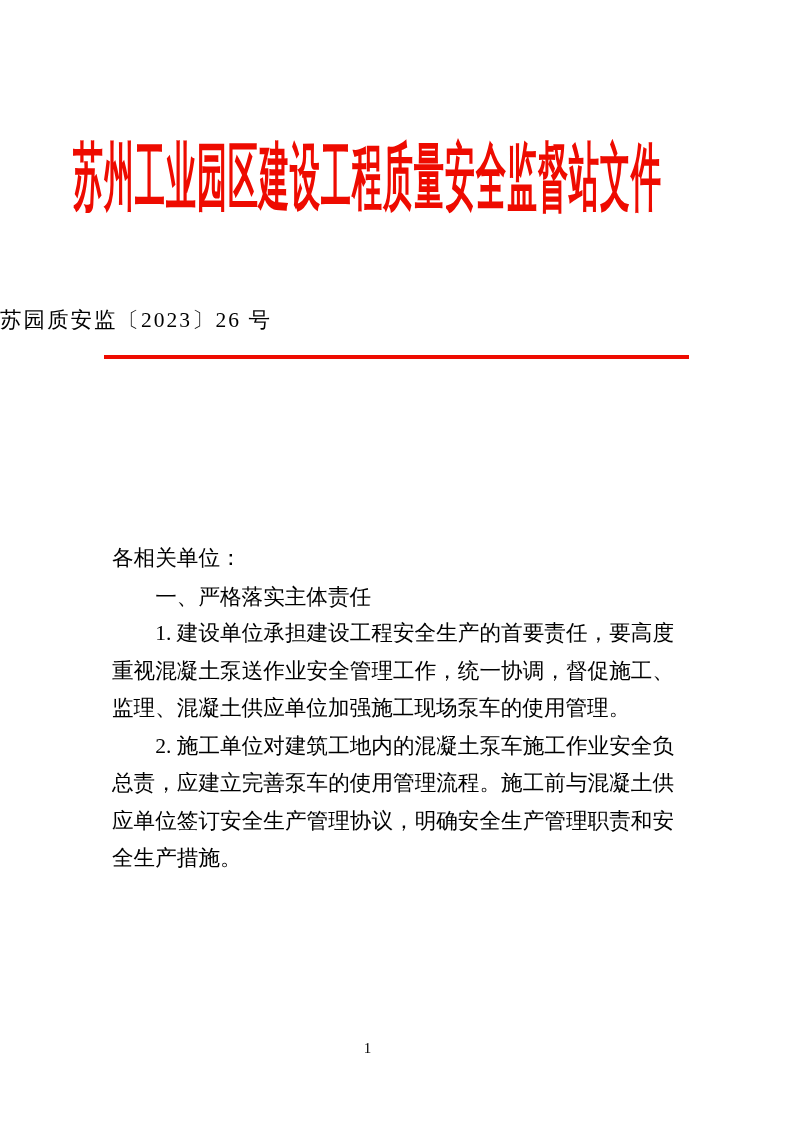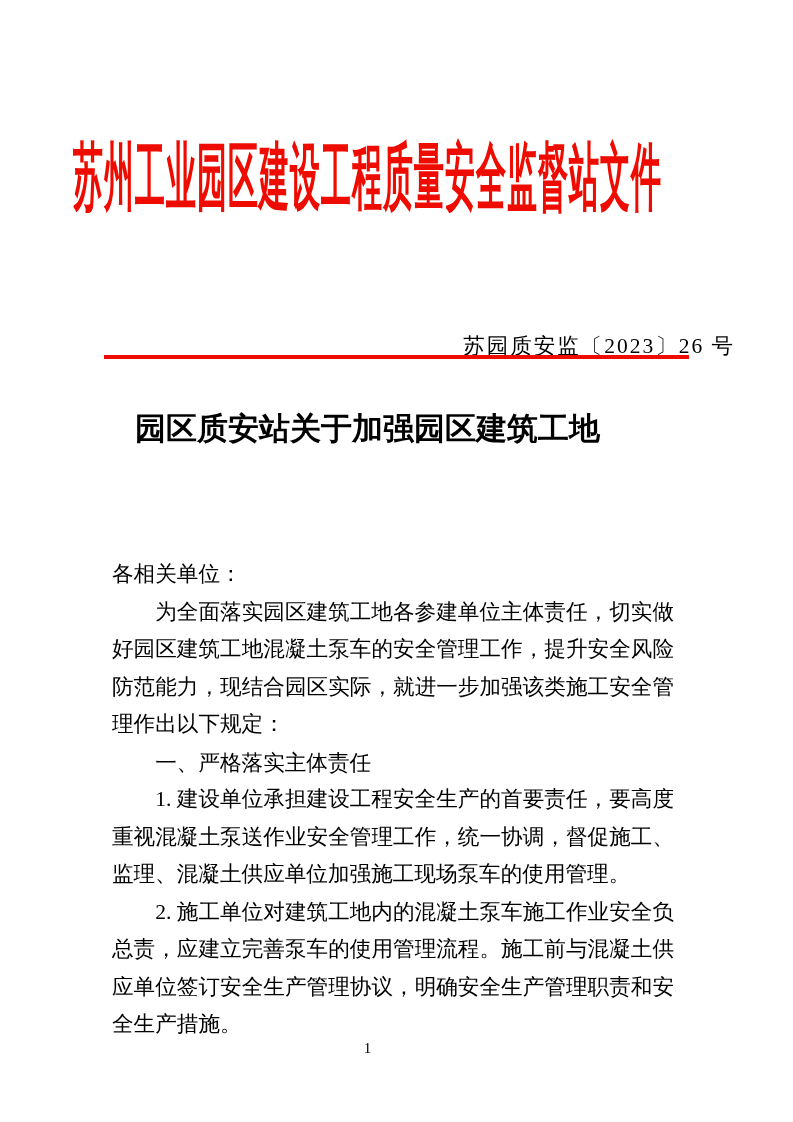--- a/index.html
+++ b/index.html
@@ -23,43 +23,41 @@
     font-weight:bold;
     font-size:30px;line-height:30px;
     letter-spacing:1px;
     color:var(--accent);
     transform:scaleY(2.45);
     transform-origin:50% 0;
     white-space:nowrap;
   }
   .doc-number{
     position:absolute;top:306px;left:0;width:100%;
-    text-align:right;
+    text-align:left;
     font-size:21.5px;line-height:28px;
     letter-spacing:2px;
-    margin-top:26px;
   }
   .red-line{
     position:absolute;top:355px;left:104px;
     width:585px;height:4px;
     background:var(--accent);
   }
   .doc-title{
     position:absolute;top:409px;left:0;width:100%;
     text-align:center;
     font-weight:bold;
     font-size:31px;line-height:40px;
     color:var(--ink);
   }
   .body-text{
     position:absolute;top:540px;left:112px;
     width:562px;
     font-size:21.6px;line-height:37.5px;
     text-align:justify;
-    margin-top:16px;
   }
   .body-text p{margin:0;padding:0;}
   .para{text-indent:2em;}
   .heading{
     text-indent:2em;
     font-weight:normal;
     font-family:"Liberation Sans","DejaVu Sans",sans-serif;
   }
   .page-number{
     position:absolute;top:1038px;left:0;width:100%;
@@ -72,26 +70,24 @@
 
 <div class="page">
 
   <div class="red-header">苏州工业园区建设工程质量安全监督站文件</div>
 
   <div class="doc-number">苏园质安监〔2023〕26 号</div>
 
   <div class="red-line"></div>
 
   <div class="doc-title">
-    <div>园区质安站关于加强园区建筑工地</div>
   </div>
 
   <div class="body-text">
     <p class="salutation">各相关单位：</p>
-    <p class="para">为全面落实园区建筑工地各参建单位主体责任，切实做好园区建筑工地混凝土泵车的安全管理工作，提升安全风险防范能力，现结合园区实际，就进一步加强该类施工安全管理作出以下规定：</p>
     <p class="heading">一、严格落实主体责任</p>
     <p class="para">1. 建设单位承担建设工程安全生产的首要责任，要高度重视混凝土泵送作业安全管理工作，统一协调，督促施工、监理、混凝土供应单位加强施工现场泵车的使用管理。</p>
     <p class="para">2. 施工单位对建筑工地内的混凝土泵车施工作业安全负总责，应建立完善泵车的使用管理流程。施工前与混凝土供应单位签订安全生产管理协议，明确安全生产管理职责和安全生产措施。</p>
   </div>
 
   <div class="page-number">1</div>
 
 </div>
 
 </body></html>

